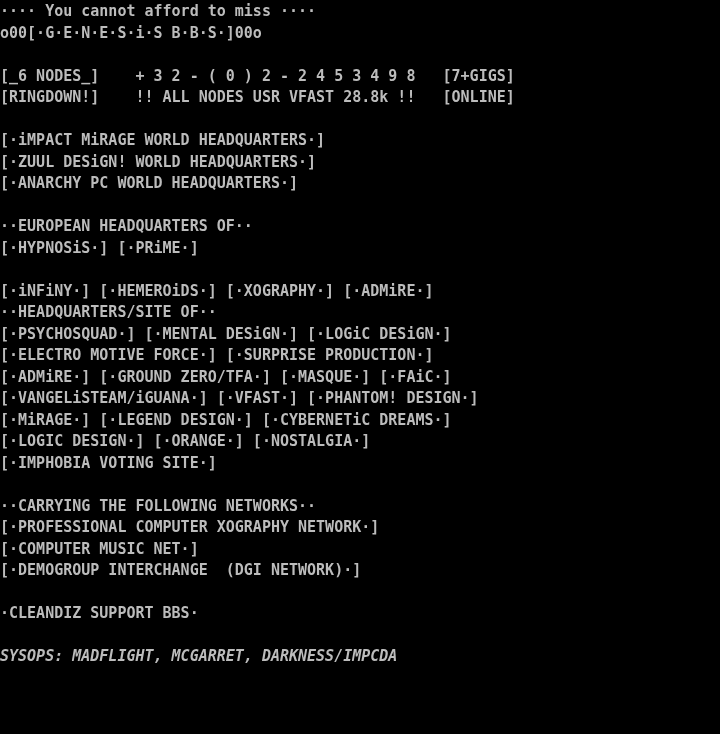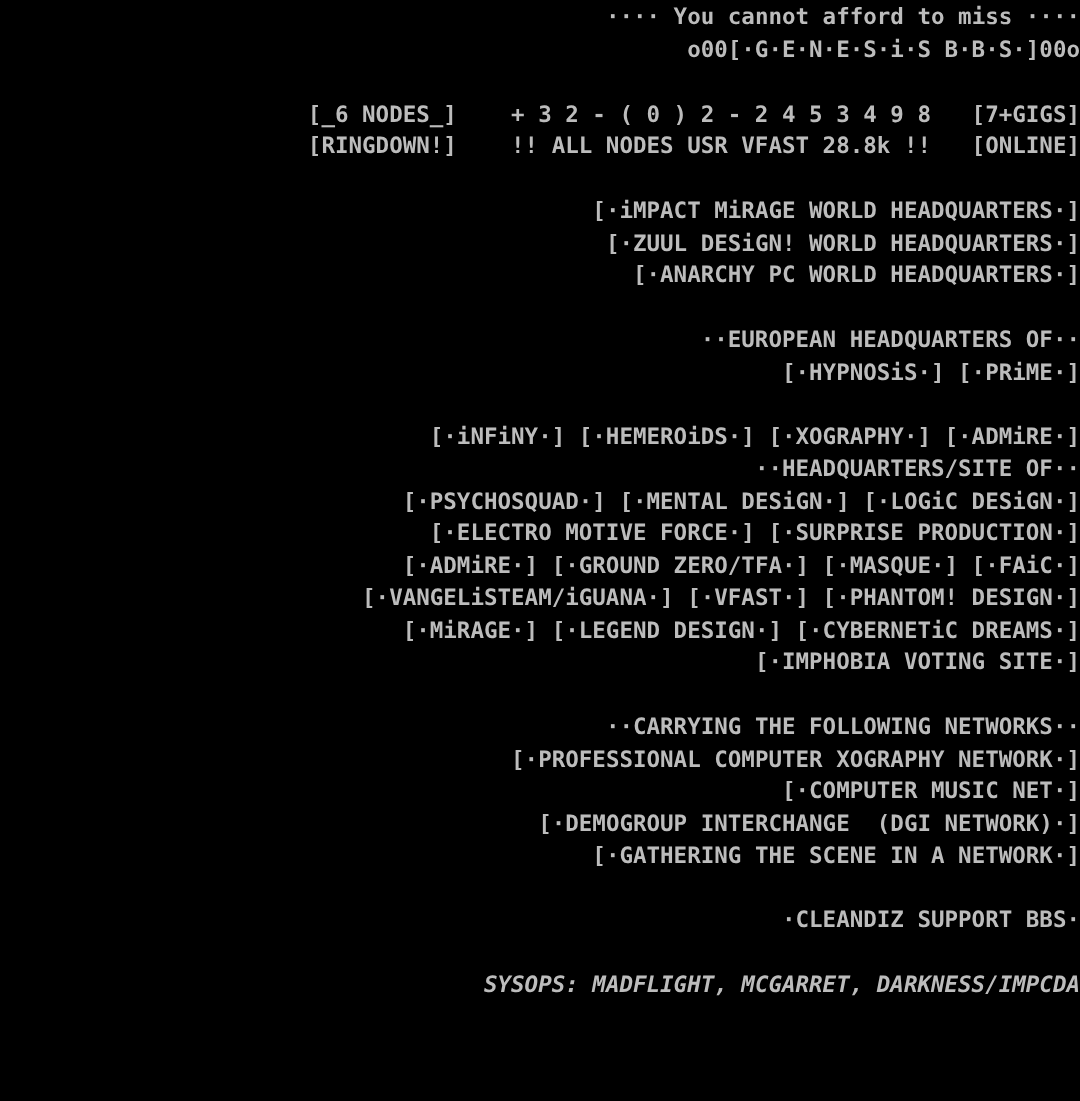--- a/index.html
+++ b/index.html
@@ -16,21 +16,21 @@
     box-sizing: border-box;
     width: 720px;
     height: 734px;
     padding-top: 1px;
     background: #000000;
     color: #bcbcbc;
     font-family: "DejaVu Sans Mono", "Liberation Mono", monospace;
     font-weight: bold;
     font-size: 15px;
     line-height: 21.5px;
-    text-align: right;
+    text-align: left;
   }
   .section {
     margin-bottom: 21.5px; 
   }
   .section:last-child {
     margin-bottom: 0;
     font-style: italic;
   }
   .line {
     height: 21.5px;
@@ -59,28 +59,28 @@
       <div class="line">[·HYPNOSiS·] [·PRiME·]</div>
     </div>
     <div class="section">
       <div class="line">[·iNFiNY·] [·HEMEROiDS·] [·XOGRAPHY·] [·ADMiRE·]</div>
       <div class="line">··HEADQUARTERS/SITE OF··</div>
       <div class="line">[·PSYCHOSQUAD·] [·MENTAL DESiGN·] [·LOGiC DESiGN·]</div>
       <div class="line">[·ELECTRO MOTIVE FORCE·] [·SURPRISE PRODUCTION·]</div>
       <div class="line">[·ADMiRE·] [·GROUND ZERO/TFA·] [·MASQUE·] [·FAiC·]</div>
       <div class="line">[·VANGELiSTEAM/iGUANA·] [·VFAST·] [·PHANTOM! DESIGN·]</div>
       <div class="line">[·MiRAGE·] [·LEGEND DESIGN·] [·CYBERNETiC DREAMS·]</div>
+      <div class="line">[·LOGIC DESIGN·] [·ORANGE·] [·NOSTALGIA·]</div>
       <div class="line">[·IMPHOBIA VOTING SITE·]</div>
     </div>
     <div class="section">
       <div class="line">··CARRYING THE FOLLOWING NETWORKS··</div>
       <div class="line">[·PROFESSIONAL COMPUTER XOGRAPHY NETWORK·]</div>
       <div class="line">[·COMPUTER MUSIC NET·]</div>
       <div class="line">[·DEMOGROUP INTERCHANGE  (DGI NETWORK)·]</div>
-      <div class="line">[·GATHERING THE SCENE IN A NETWORK·]</div>
     </div>
     <div class="section">
       <div class="line">·CLEANDIZ SUPPORT BBS·</div>
     </div>
     <div class="section">
       <div class="line">SYSOPS: MADFLIGHT, MCGARRET, DARKNESS/IMPCDA</div>
     </div>
   </div>
 
 </body></html>

